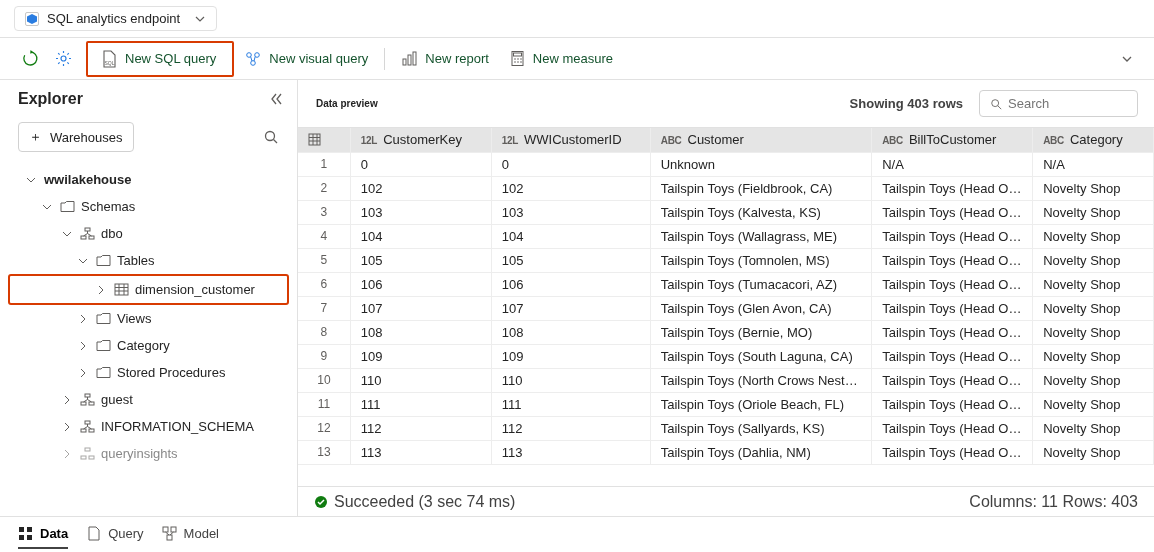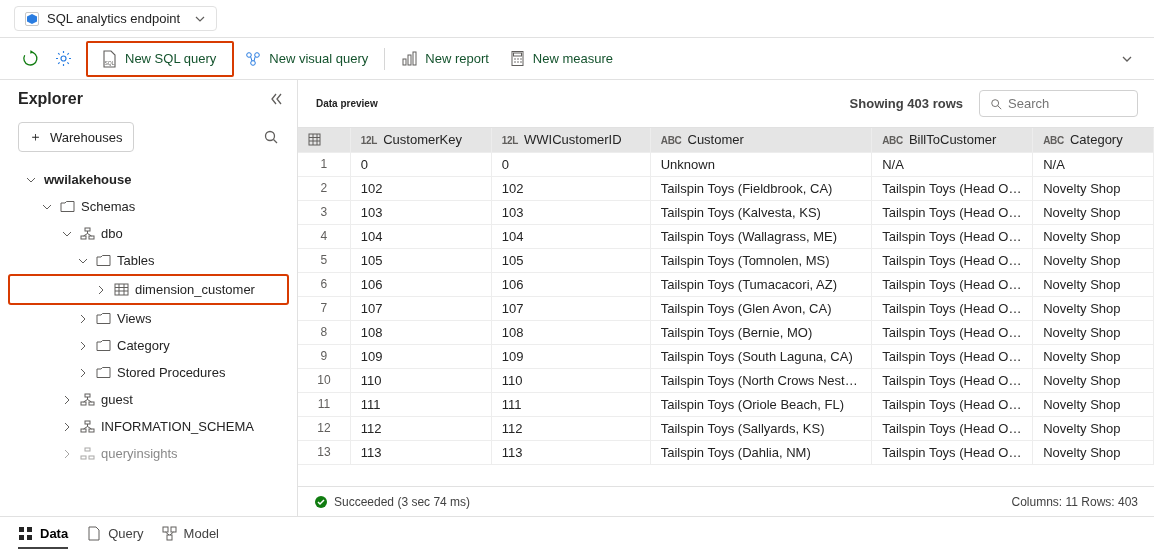--- a/index.html
+++ b/index.html
@@ -54,21 +54,21 @@
 
 .grid { flex: 1; overflow: auto; border-top: 1px solid #e1e1e1; }
 table { border-collapse: collapse; width: 100%; table-layout: fixed; }
 th, td { border-bottom: 1px solid #ededed; border-right: 1px solid #ededed; padding: 4px 10px; text-align: left; font-weight: 400; white-space: nowrap; overflow: hidden; text-overflow: ellipsis; height: 24px; }
 th { background: #e5e5e5; color: #242424; }
 .col-type { color: #605e5c; font-size: 10px; font-weight: 600; margin-right: 6px; letter-spacing: -0.3px; }
 .rownum-col { width: 50px; text-align: center; color: #605e5c; font-size: 12px; }
 th.rownum-col { text-align:center; }
 col.c0{width:52px}col.c1{width:140px}col.c2{width:158px}col.c3{width:220px}col.c4{width:160px}col.c5{width:120px}
 
-.status-bar { display: flex; align-items: center; padding: 9px 16px; border-top: 1px solid #e1e1e1; font-size: 12px; color: #424242; height: 30px; }
+.status-bar { display: flex; align-items: center; padding: 9px 16px; border-top: 1px solid #e1e1e1; font-size: 16px; color: #424242; height: 30px; }
 .status-left { display: flex; align-items: center; gap: 6px; }
 .status-right { margin-left: auto; }
 
 .bottom-tabs { display: flex; align-items: center; gap: 18px; height: 36px; padding: 0 18px; border-top: 1px solid #e1e1e1; }
 .bottom-tab { display: flex; align-items: center; gap: 7px; padding: 6px 0; cursor: pointer; color: #424242; border-bottom: 2px solid transparent; }
 .bottom-tab.active { font-weight: 600; color: #000; border-bottom-color: #424242; }
 
 svg { display: block; }
 </style>
 </head>

